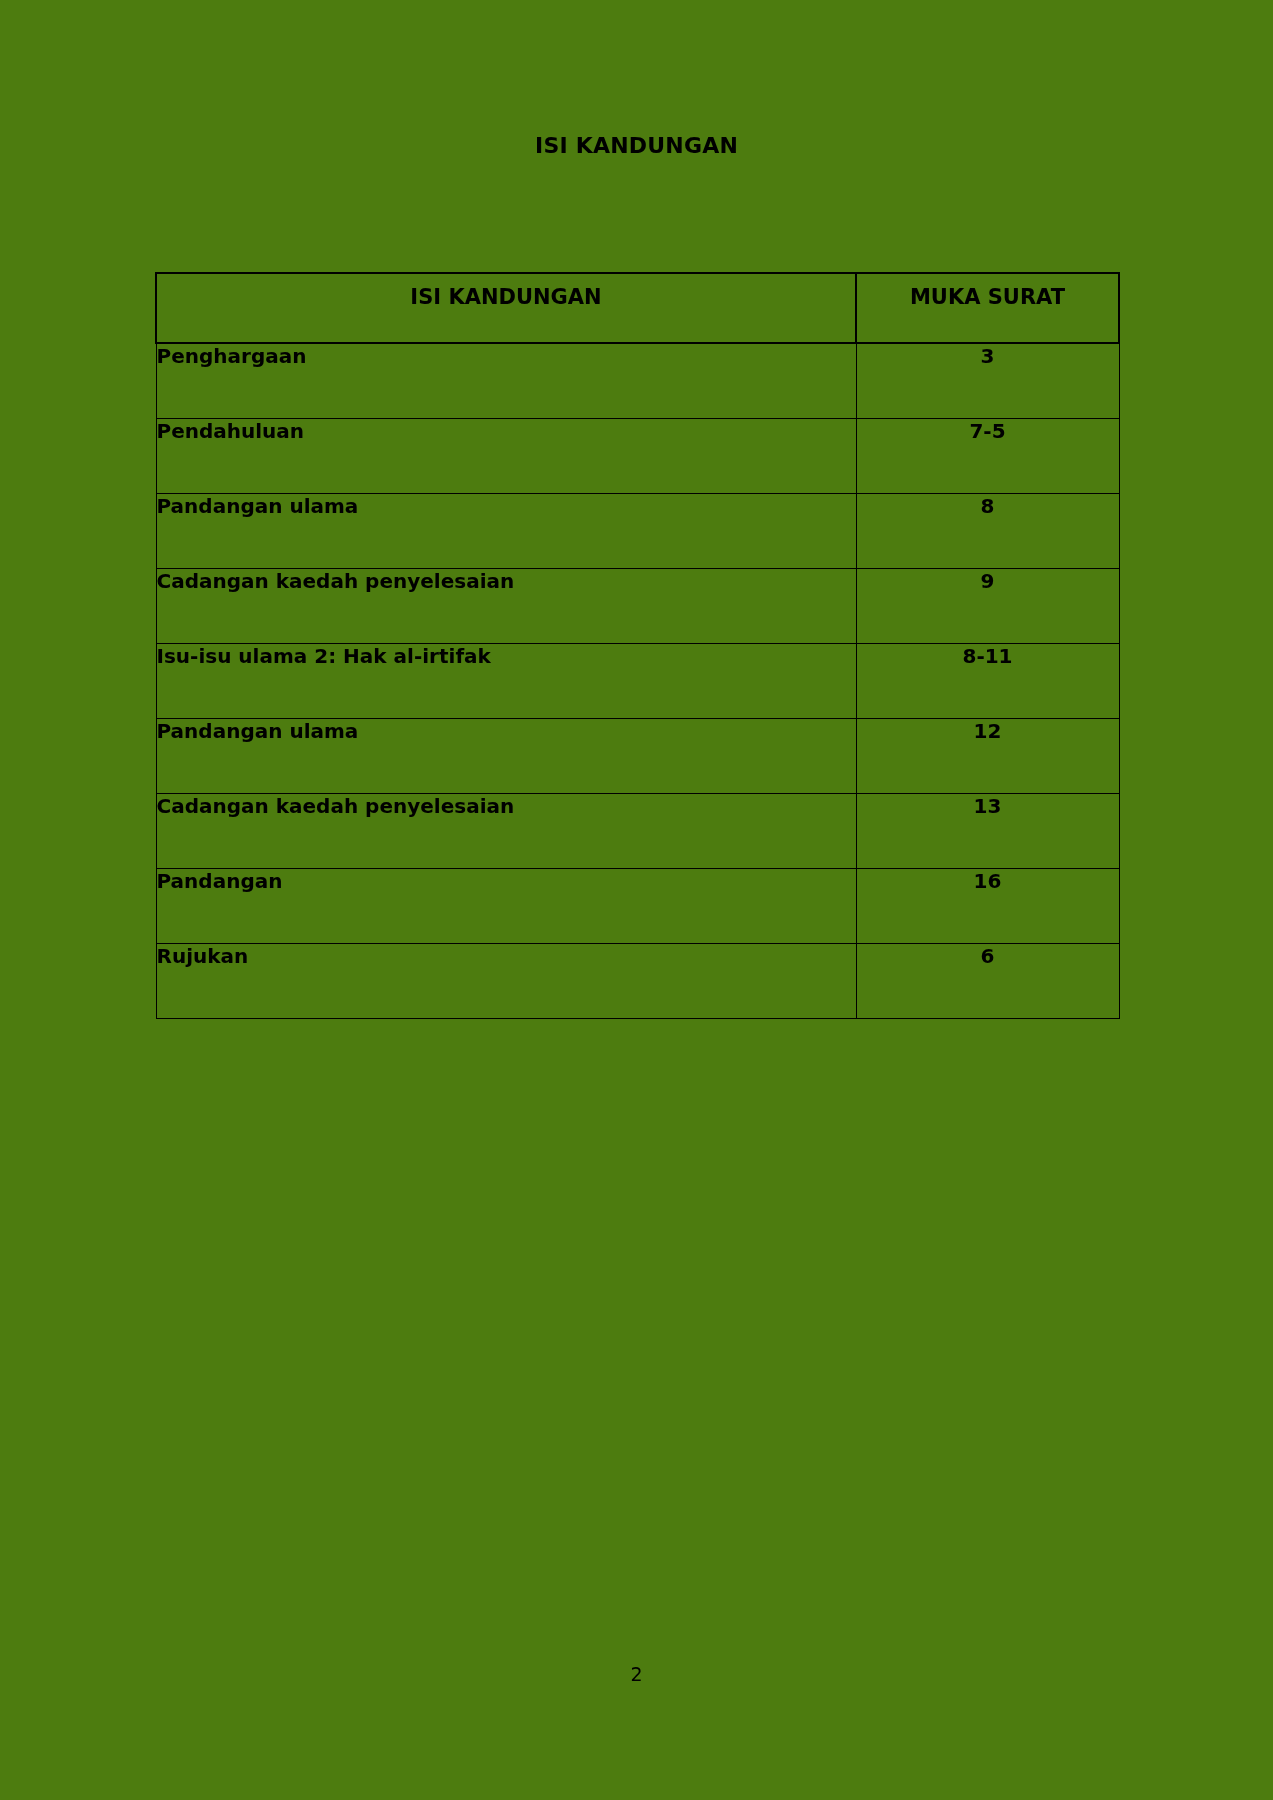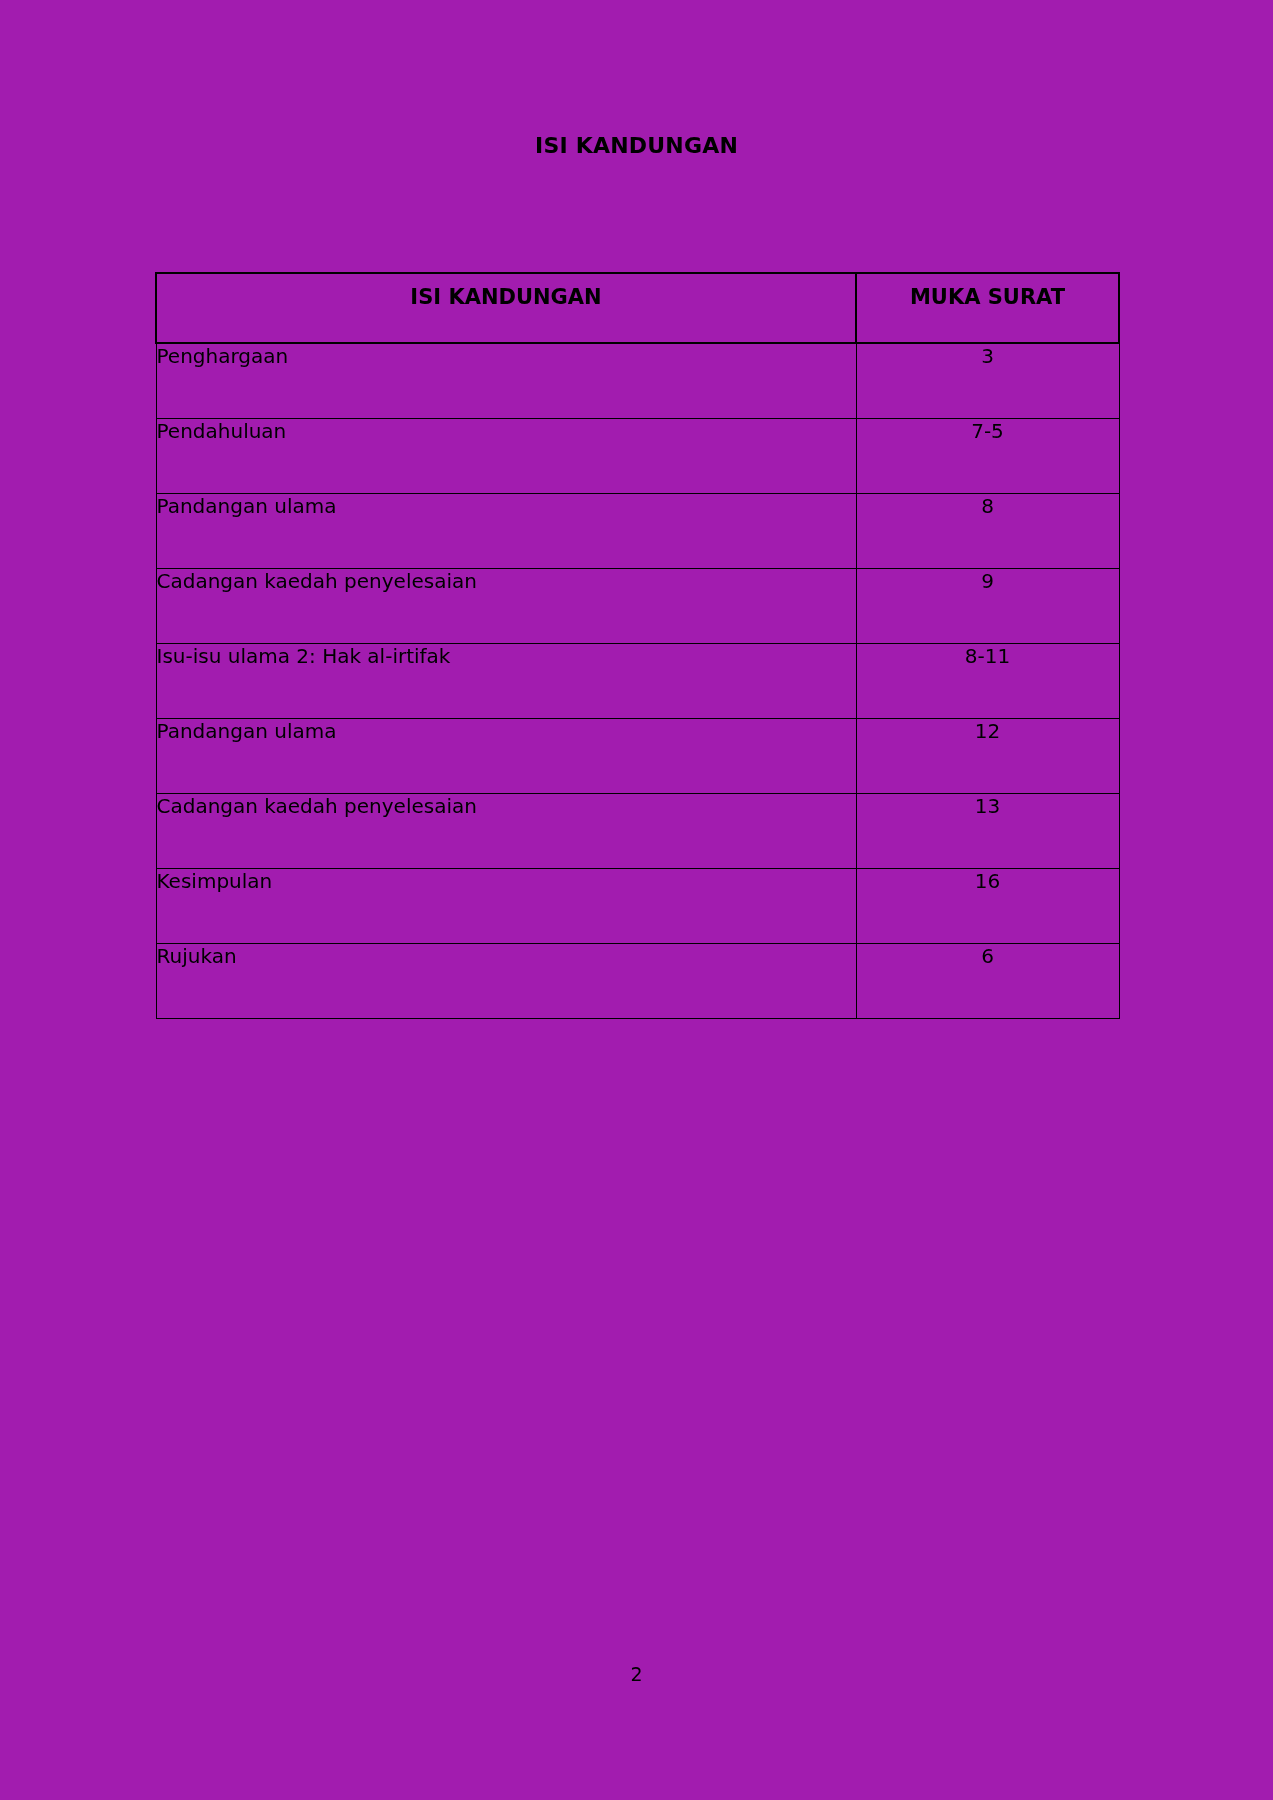--- a/index.html
+++ b/index.html
@@ -12,21 +12,21 @@
     height: 1800px;
     position: relative;
     font-family: "DejaVu Sans", "Liberation Sans", sans-serif;
     color: #000000;
     overflow: hidden;
   }
 
   .page {
     position: absolute;
     inset: 0;
-    background: #a21caf;
+    background: #4d7c0f;
     padding-left: 33px;
   }
 
   .page-title {
     position: absolute;
     top: 133px;
     left: 0;
     width: 1273px;
     text-align: center;
     font-size: 22px;
@@ -61,21 +61,21 @@
     text-align: center;
     vertical-align: top;
     padding-top: 11px;
     box-sizing: border-box;
   }
 
   .toc-table tbody td {
     height: 75px;
     box-sizing: border-box;
     font-size: 20px;
-    font-weight: normal;
+    font-weight: bold;
   }
 
   .cell-item {
     text-align: left;
     padding: 9px 0 0 10px;
   }
 
   .cell-page {
     text-align: center;
     padding: 9px 0 0 0;
@@ -131,21 +131,21 @@
         </tr>
         <tr>
           <td class="cell-item">Pandangan ulama</td>
           <td class="cell-page">12</td>
         </tr>
         <tr>
           <td class="cell-item">Cadangan kaedah penyelesaian</td>
           <td class="cell-page">13</td>
         </tr>
         <tr>
-          <td class="cell-item">Kesimpulan</td>
+          <td class="cell-item">Pandangan</td>
           <td class="cell-page">16</td>
         </tr>
         <tr>
           <td class="cell-item">Rujukan</td>
           <td class="cell-page">6</td>
         </tr>
       </tbody>
   </table>
 
   <div class="footer-page-number">2</div>

